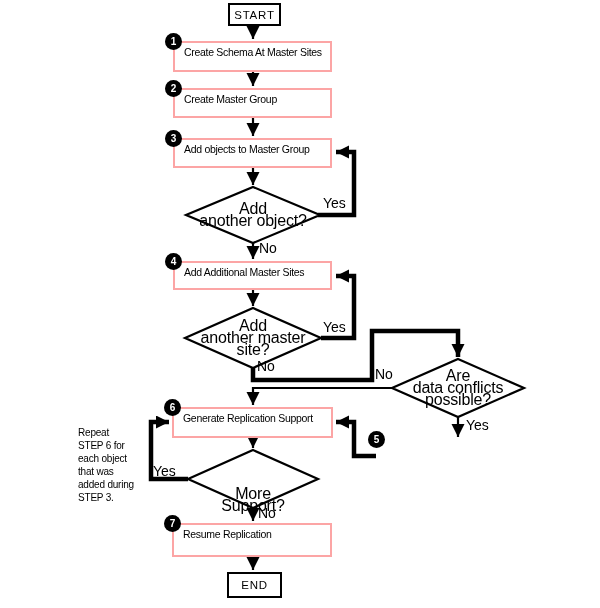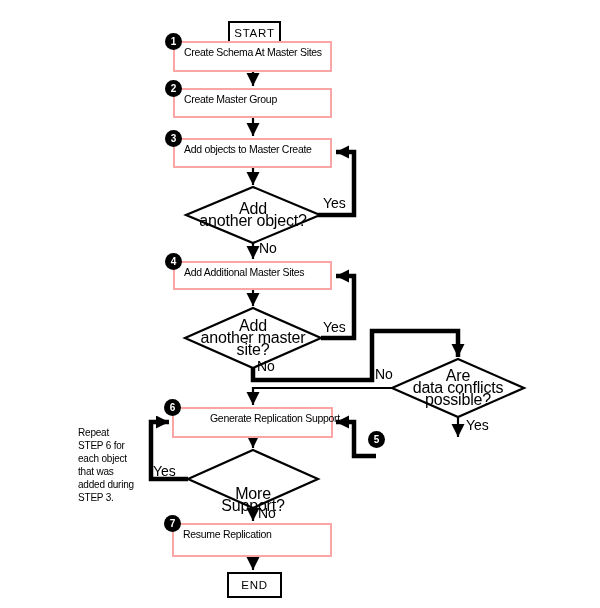--- a/index.html
+++ b/index.html
@@ -66,36 +66,36 @@
     <polyline points="253,438 253,448" fill="none" stroke="#000" stroke-width="2.2" marker-end="url(#arr)"></polyline>
     <polyline points="253,508 253,521" fill="none" stroke="#000" stroke-width="2.2" marker-end="url(#arr)"></polyline>
     <polyline points="253,557 253,570" fill="none" stroke="#000" stroke-width="2.2" marker-end="url(#arr)"></polyline>
 
     <polygon points="253,187 320,215 253,243 186,215" fill="#fff" stroke="#000" stroke-width="2.2"></polygon>
     <polygon points="253,308 321,338 253,368 185,338" fill="#fff" stroke="#000" stroke-width="2.2"></polygon>
     <polygon points="458,359 524,388 458,417 392,388" fill="#fff" stroke="#000" stroke-width="2.2"></polygon>
     <polygon points="253,450 318,479 253,508 188,479" fill="#fff" stroke="#000" stroke-width="2.2"></polygon>
   </svg>
 
-  <div class="term" style="left:228px;top:3px;width:53px;height:23px;margin-top:18px;">START</div>
+  <div class="term" style="left:228px;top:3px;width:53px;height:23px;">START</div>
   <div class="term" style="left:227px;top:572px;width:55px;height:26px;">END</div>
 
   <div class="box" style="left:173px;top:41px;width:159px;height:31px;">
     <span class="boxlabel">Create Schema At Master Sites</span>
   </div>
   <div class="box" style="left:173px;top:88px;width:159px;height:30px;">
     <span class="boxlabel">Create Master Group</span>
   </div>
   <div class="box" style="left:173px;top:138px;width:159px;height:30px;">
-    <span class="boxlabel">Add objects to Master Create</span>
+    <span class="boxlabel">Add objects to Master Group</span>
   </div>
   <div class="box" style="left:173px;top:261px;width:159px;height:29px;">
     <span class="boxlabel">Add Additional Master Sites</span>
   </div>
-  <div class="box" style="left:172px;top:407px;width:161px;height:31px;padding-left:27px;">
+  <div class="box" style="left:172px;top:407px;width:161px;height:31px;">
     <span class="boxlabel">Generate Replication Support</span>
   </div>
   <div class="box" style="left:172px;top:523px;width:160px;height:34px;">
     <span class="boxlabel">Resume Replication</span>
   </div>
 
   <div class="badge" style="left:165px;top:33px;">1</div>
   <div class="badge" style="left:165px;top:80px;">2</div>
   <div class="badge" style="left:165px;top:130px;">3</div>
   <div class="badge" style="left:165px;top:253px;">4</div>

